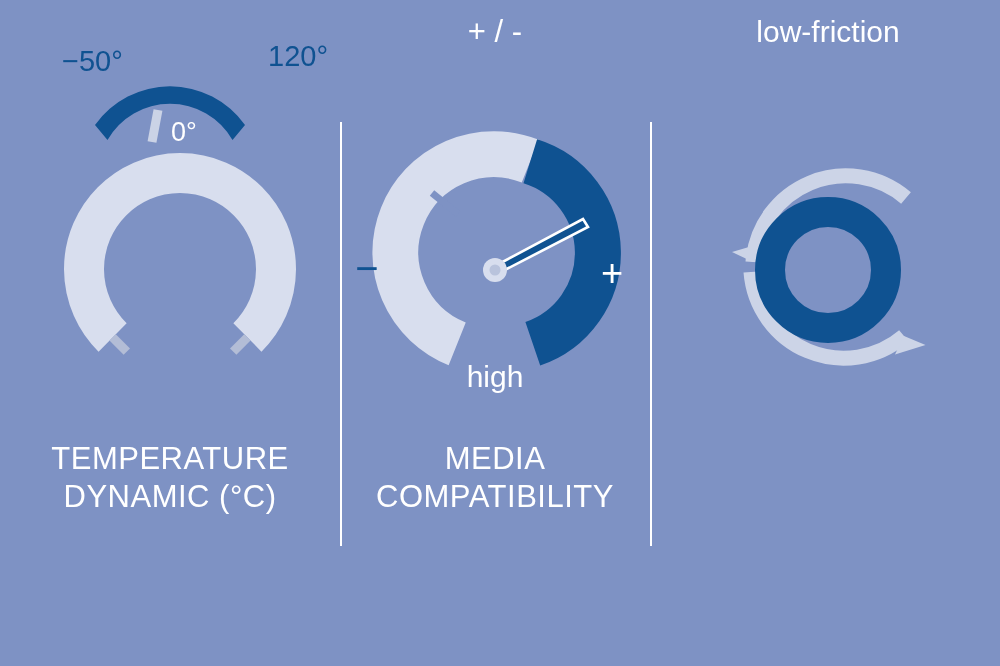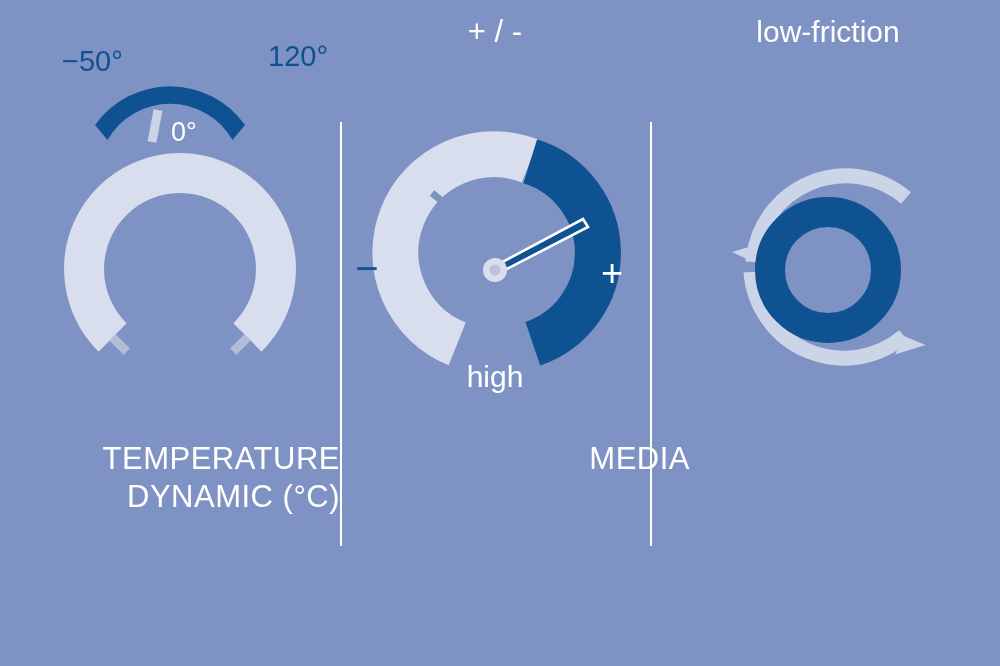--- a/index.html
+++ b/index.html
@@ -41,29 +41,29 @@
   .graphic {
     position: absolute;
     left: 0;
     top: 0;
     width: 100%;
   }
   .caption {
     position: absolute;
     left: 0;
     width: 100%;
-    text-align: right;
+    text-align: center;
     color: #ffffff;
     font-size: 31px;
     line-height: 38px;
     letter-spacing: 0.5px;
     font-weight: 400;
   }
   #caption-temperature { top: 440px; }
-  #caption-media       { top: 440px; margin-left: 40px; }
+  #caption-media       { top: 440px; }
   #caption-dynamic     { top: 440px; }
   .caption .cap-line { display: block; }
 </style>
 </head>
 <body>
 
 <div id="stage">
 
   <div class="panel" id="panel-temperature">
 
@@ -142,20 +142,21 @@
 
       <text x="27" y="282" fill="#0f5291" font-family="Liberation Sans, sans-serif" font-size="40" text-anchor="middle">−</text>
 
       <text x="272" y="286" fill="#ffffff" font-family="Liberation Sans, sans-serif" font-size="38" text-anchor="middle">+</text>
 
       <text x="155" y="247" fill="#ffffff" font-family="Liberation Sans, sans-serif" font-size="30" text-anchor="middle" transform="translate(0,140)">high</text>
     </svg>
 
     <div class="caption" id="caption-media">
       <span class="cap-line">MEDIA</span>
+      <span class="cap-line">COMPATIBILITY</span>
     </div>
   </div>
 
   <div class="panel" id="panel-dynamic">
 
     <svg class="graphic" viewBox="0 0 350 430" width="350" height="430">
 
       <g>
         <path d="M 103.0 262.0
                  A 93 93 0 0 1 256.0 198.0" fill="none" stroke="#ccd4e7" stroke-width="15" stroke-linecap="butt"></path>

